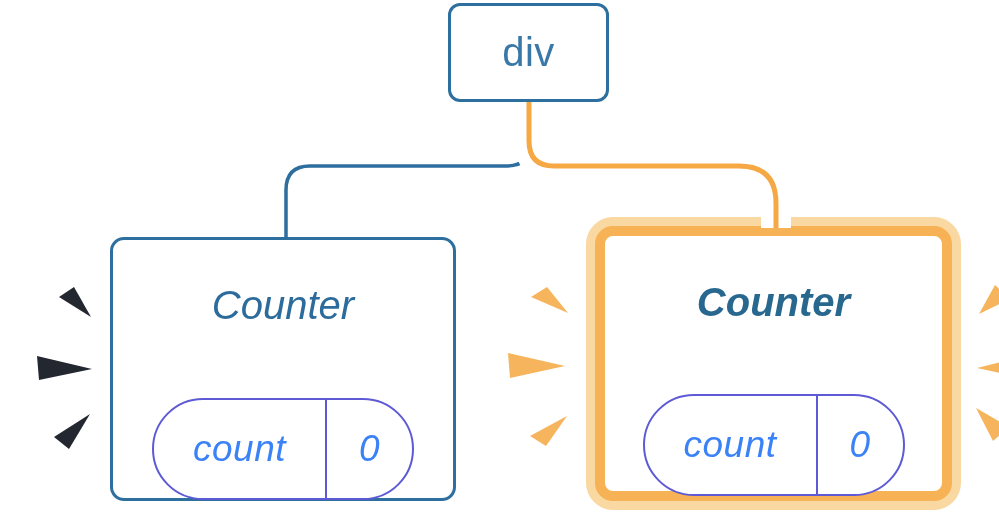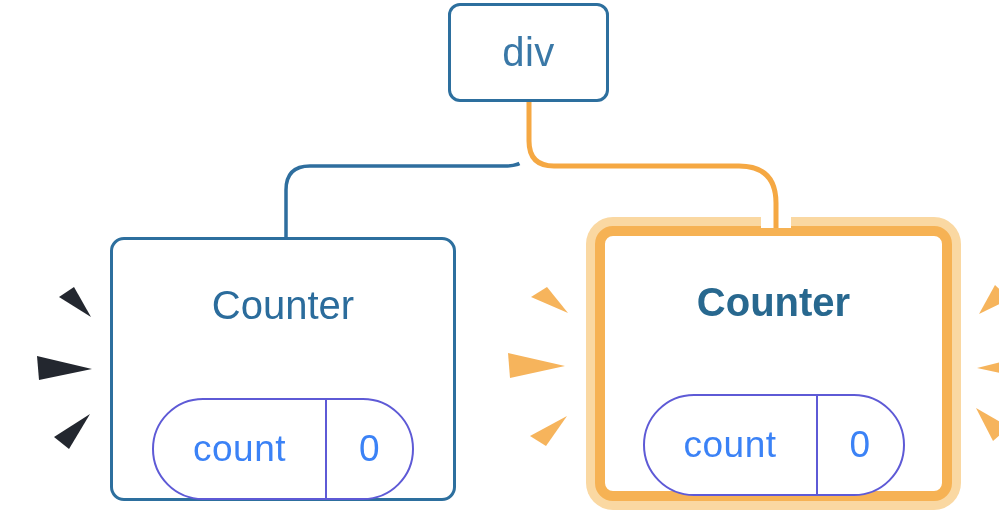--- a/index.html
+++ b/index.html
@@ -15,21 +15,21 @@
     position:absolute;left:412px;top:3px;width:161px;height:99px;
     background:#ffffff;border:3px solid #2d6f9e;border-radius:12px;
     display:flex;align-items:center;justify-content:center;z-index:3;
   }
   .node-div .label{font-size:40px;color:#3a78a7;letter-spacing:0.5px;}
 
   
   .wires{position:absolute;left:0;top:0;z-index:2;pointer-events:none;}
 
   
-  .card{position:absolute;background:#ffffff;z-index:1;}
+  .card{position:absolute;background:#ffffff;z-index:1;font-style:italic;}
   .card-left{
     left:74px;top:237px;width:346px;height:264px;
     border:3px solid #2d6f9e;border-radius:14px;
   }
   .card-right{
     left:559px;top:226px;width:357px;height:275px;
     border:10px solid #f6b254;border-radius:18px;
     box-shadow:0 0 0 9px #fad8a2;
   }
   .card-title{

